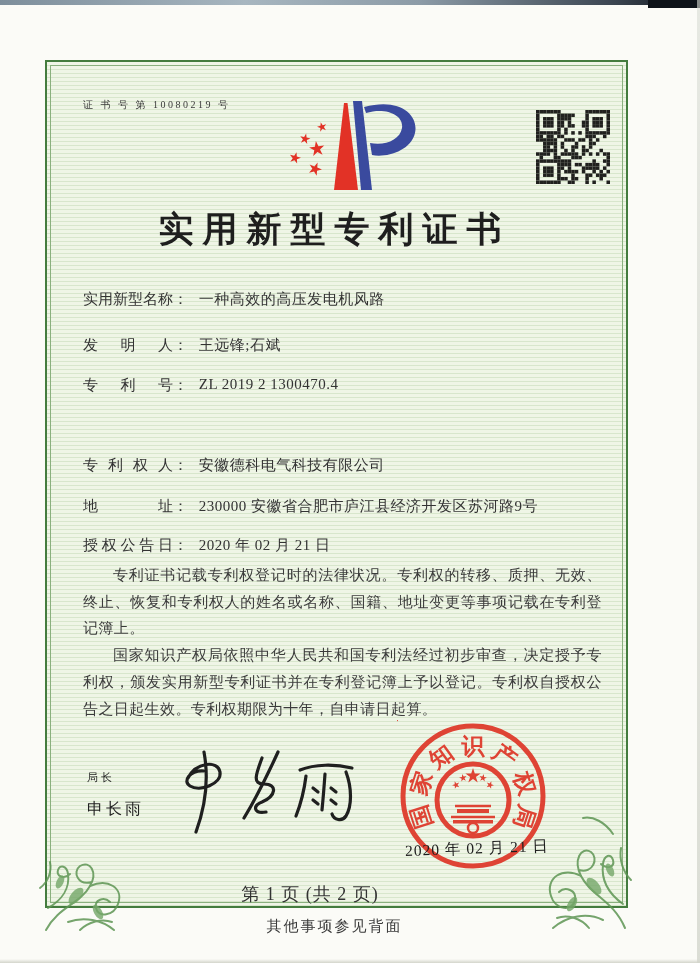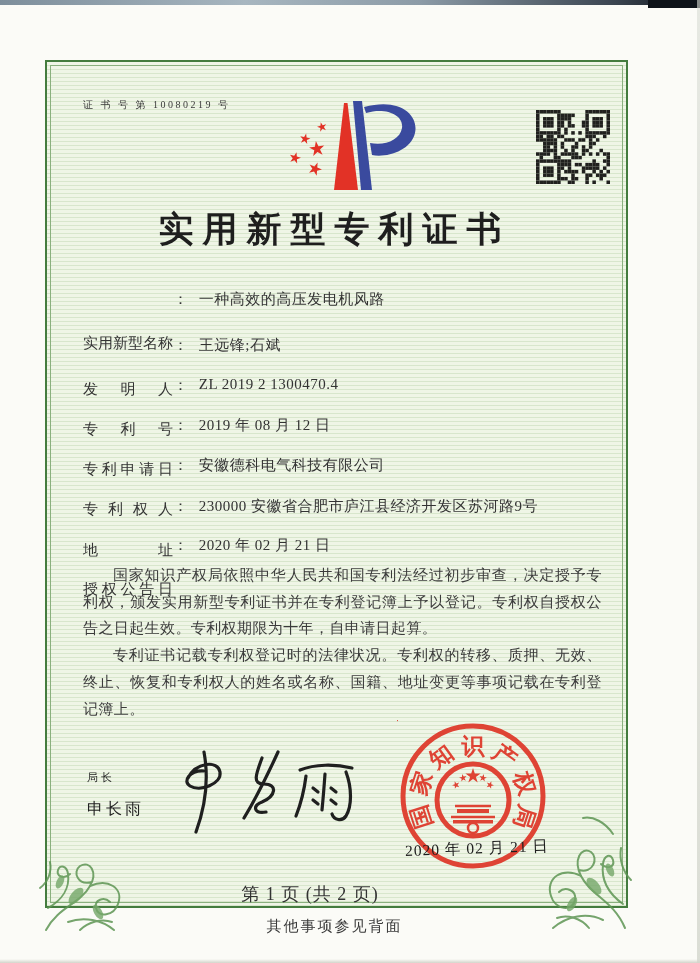--- a/index.html
+++ b/index.html
@@ -25,21 +25,21 @@
   }
   .frame-inner{position:absolute;left:3px;top:3px;right:3px;bottom:3px;border:1px solid #8ab07e;}
   .flourish{position:absolute;pointer-events:none;}
   
   .cert-no{position:absolute;left:83px;top:98px;font-size:10px;letter-spacing:2.5px;color:#3a3a3a;}
   .logo{position:absolute;left:280px;top:98px;}
   .qr{position:absolute;left:536px;top:110px;width:74px;height:74px;}
   .title{position:absolute;left:45px;top:206px;width:579px;text-align:center;
     font-size:35px;font-weight:700;letter-spacing:9px;color:#1e1e1e;font-family:Liberation Serif, serif;}
   .field-row{position:absolute;left:83px;width:520px;font-size:15px;color:#333;white-space:nowrap;}
-  .flabel{display:inline-block;width:90px;text-align:justify;text-align-last:justify;text-justify:inter-character;vertical-align:top;margin-top:44px;}
+  .flabel{display:inline-block;width:90px;text-align:justify;text-align-last:justify;text-justify:inter-character;vertical-align:top;}
   .fcolon{display:inline-block;vertical-align:top;}
   .fvalue{display:inline-block;margin-left:7px;vertical-align:top;letter-spacing:.5px;}
   .grant-pair{position:absolute;left:273px;top:0;white-space:nowrap;}
   .grant-pair .glabel{letter-spacing:1.5px;}
   .body-text{position:absolute;left:83px;top:562px;width:519px;
     font-size:15px;line-height:26.7px;color:#3b3b3b;text-align:justify;}
   .body-text p{margin:0;text-indent:2em;letter-spacing:.4px;}
   .signer-title{position:absolute;left:87px;top:770px;font-size:11px;letter-spacing:3px;color:#222;}
   .signer-name{position:absolute;left:87px;top:799px;font-size:16px;letter-spacing:3px;color:#222;}
   .signature{position:absolute;left:160px;top:740px;}
@@ -364,40 +364,36 @@
     <span class="fvalue">一种高效的高压发电机风路</span>
   </div>
   <div class="field-row" style="top:336px">
     <span class="flabel">发明人</span><span class="fcolon">：</span>
     <span class="fvalue">王远锋;石斌</span>
   </div>
   <div class="field-row" style="top:376px">
     <span class="flabel">专利号</span><span class="fcolon">：</span>
     <span class="fvalue">ZL 2019 2 1300470.4</span>
   </div>
-  <div class="field-row" style="top:416px">
-    <span class="flabel">专利申请日</span><span class="fcolon">：</span>
-    <span class="fvalue">2019 年 08 月 12 日</span>
-  </div>
   <div class="field-row" style="top:456px">
     <span class="flabel">专利权人</span><span class="fcolon">：</span>
     <span class="fvalue">安徽德科电气科技有限公司</span>
   </div>
   <div class="field-row" style="top:497px">
     <span class="flabel">地址</span><span class="fcolon">：</span>
     <span class="fvalue">230000 安徽省合肥市庐江县经济开发区苏河路9号</span>
   </div>
   <div class="field-row" style="top:536px">
     <span class="flabel">授权公告日</span><span class="fcolon">：</span>
     <span class="fvalue">2020 年 02 月 21 日</span>
   </div>
 
   <div class="body-text">
+    <p>专利证书记载专利权登记时的法律状况。专利权的转移、质押、无效、终止、恢复和专利权人的姓名或名称、国籍、地址变更等事项记载在专利登记簿上。</p>
     <p>国家知识产权局依照中华人民共和国专利法经过初步审查，决定授予专利权，颁发实用新型专利证书并在专利登记簿上予以登记。专利权自授权公告之日起生效。专利权期限为十年，自申请日起算。</p>
-    <p>专利证书记载专利权登记时的法律状况。专利权的转移、质押、无效、终止、恢复和专利权人的姓名或名称、国籍、地址变更等事项记载在专利登记簿上。</p>
   </div>
 
   <div class="signer-title">局长</div>
   <div class="signer-name">申长雨</div>
 
   <svg class="signature" width="210" height="105" viewBox="0 0 210 105">
     <g fill="none" stroke="#1f1f1f" stroke-width="3.2" stroke-linecap="round" stroke-linejoin="round">
       <path d="M28,38 C36,22 58,20 60,32 C62,44 40,52 30,46 C22,41 30,30 44,31"></path>
       <path d="M44,12 C48,34 47,62 36,92"></path>
       <path d="M102,18 C96,34 92,44 104,44 C118,44 116,56 102,62 C92,66 94,74 106,72"></path>

